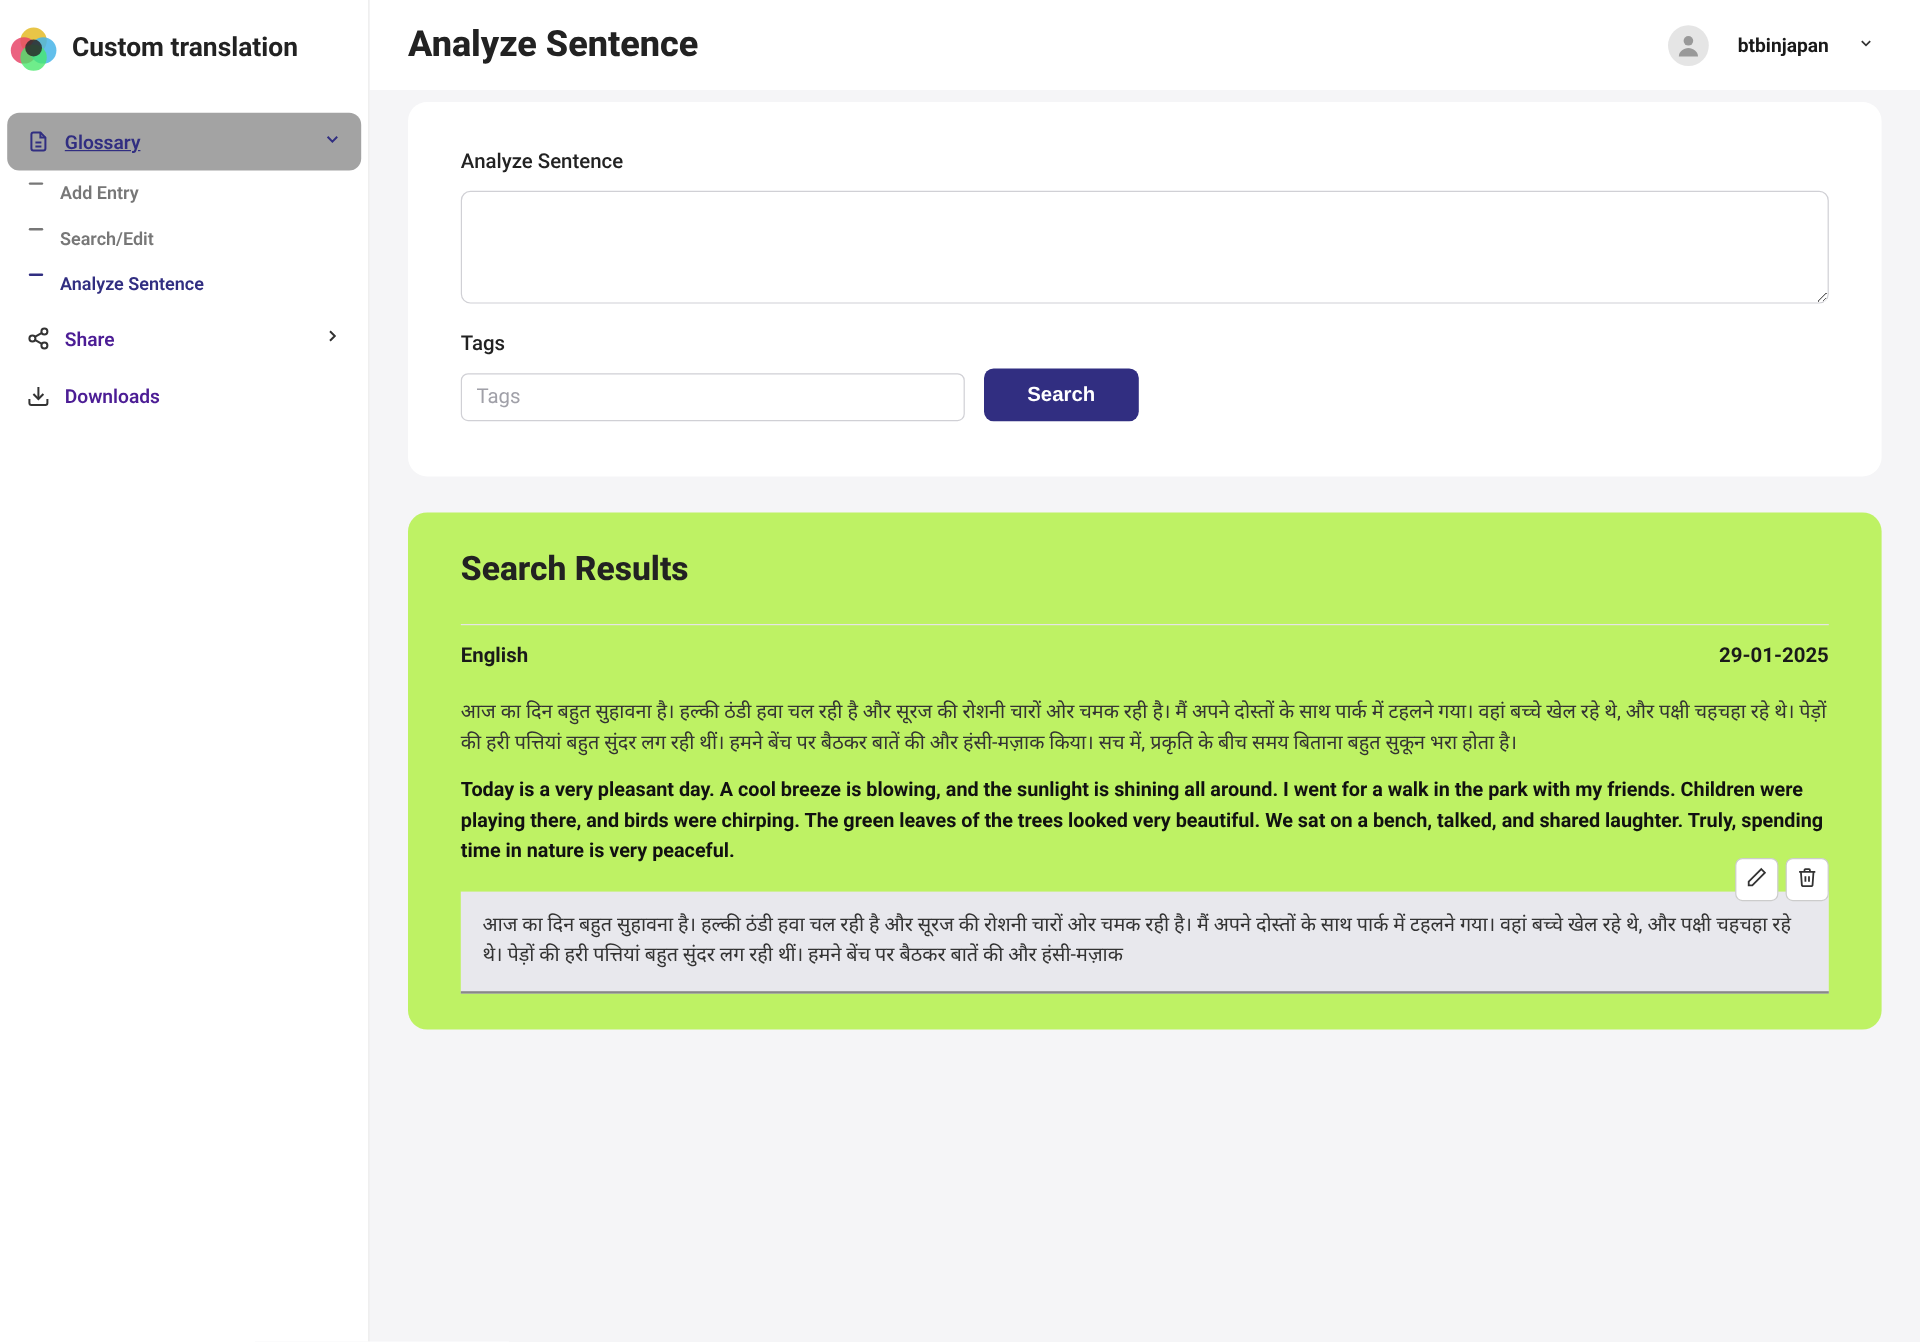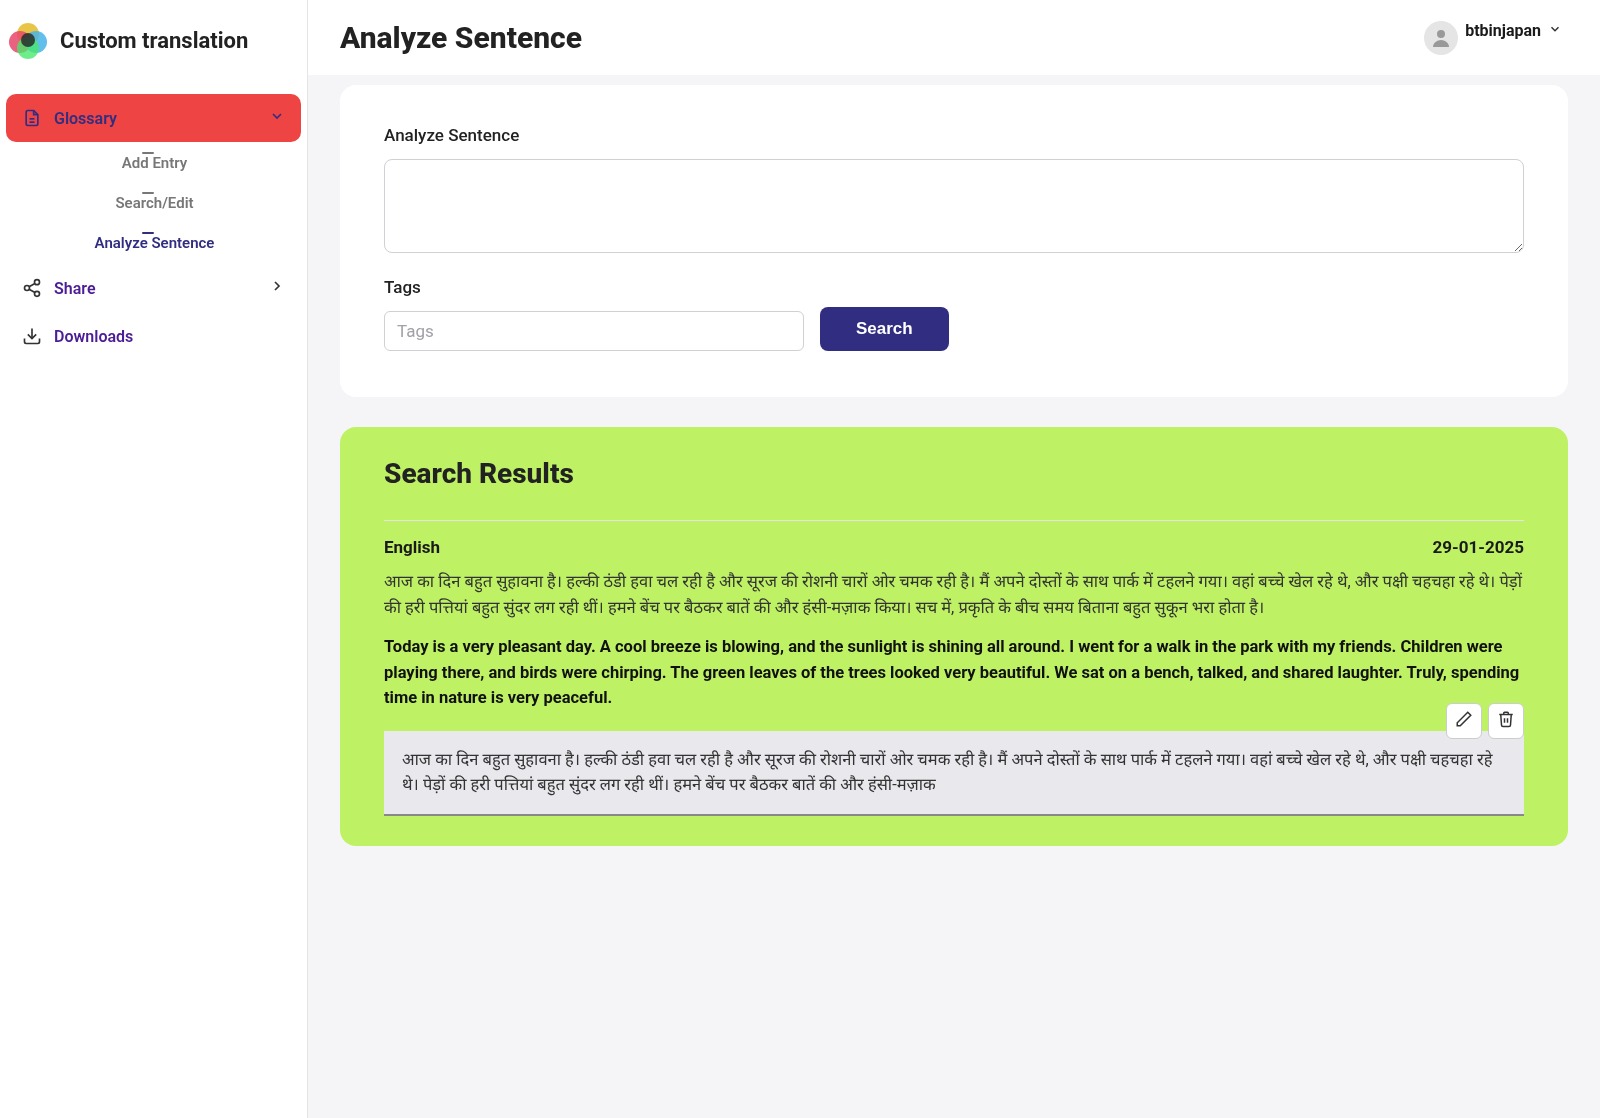--- a/index.html
+++ b/index.html
@@ -48,44 +48,44 @@
       padding: 14px 16px;
       border-radius: 10px;
       font-size: 16px;
       font-weight: 600;
       color: #4c1d95;
       cursor: pointer;
       position: relative;
     }
     
     .nav-item.active {
-      background: #ef4444;
+      background: #a3a3a3;
       color: #312e81;
+      text-decoration: underline;
     }
     
     .nav-item .nav-icon {
       width: 20px;
       height: 20px;
       margin-right: 12px;
       flex-shrink: 0;
     }
     
     .nav-item .chevron {
       margin-left: auto;
     }
     
     .sub-item {
       display: flex;
-      align-items: center;
+      align-items: flex-start;
       padding: 10px 16px 10px 18px;
       font-size: 15px;
       font-weight: 600;
       color: #777;
       cursor: pointer;
-      flex-direction: column;
     }
     
     .sub-item .dash {
       width: 12px;
       height: 2px;
       background: #777;
       margin-right: 14px;
       border-radius: 1px;
     }
     
@@ -118,22 +118,22 @@
     }
     
     .page-title {
       font-size: 30px;
       font-weight: 800;
       color: #222;
     }
     
     .user-chip {
       display: flex;
-      align-items: flex-start;
-      gap: 7px;
+      align-items: center;
+      gap: 24px;
       cursor: pointer;
     }
     
     .avatar {
       width: 34px;
       height: 34px;
       border-radius: 50%;
       background: #e5e5e5;
       display: flex;
       align-items: center;
@@ -228,21 +228,21 @@
     .result-divider-top {
       height: 1px;
       background: #e5e5e5;
       margin-bottom: 16px;
     }
     
     .result-header {
       display: flex;
       justify-content: space-between;
       align-items: center;
-      margin-bottom: 12px;
+      margin-bottom: 24px;
     }
     
     .result-lang {
       font-weight: 700;
       font-size: 17px;
     }
     
     .result-date {
       font-weight: 700;
       font-size: 17px;

